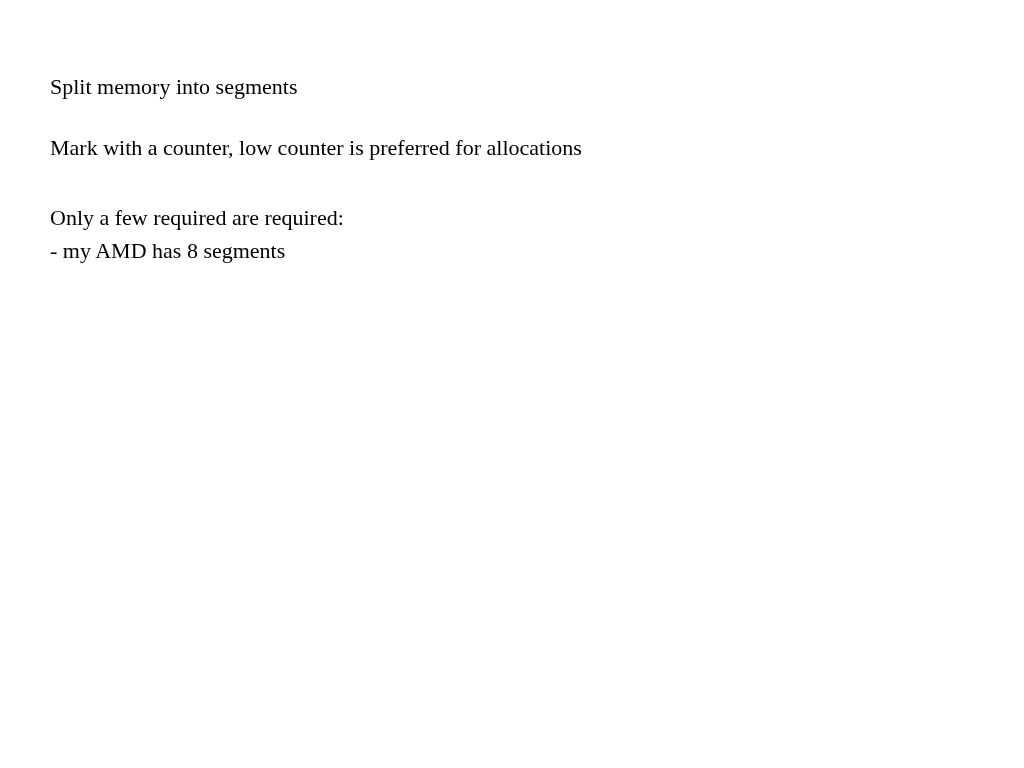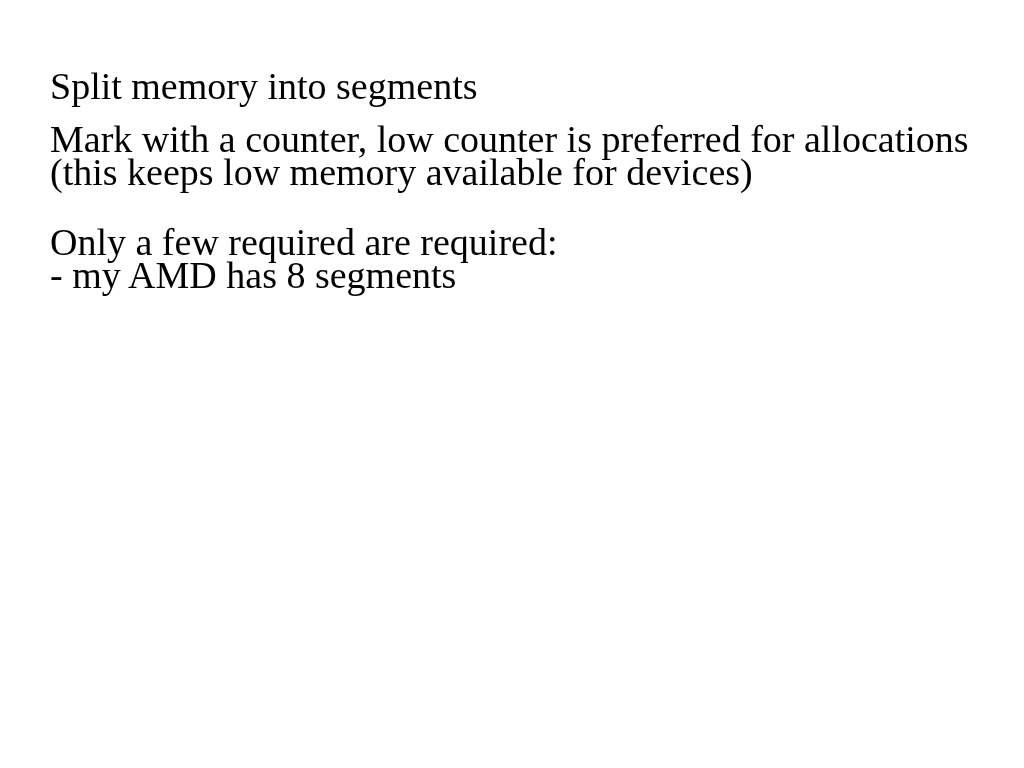--- a/index.html
+++ b/index.html
@@ -15,52 +15,51 @@
     width: 1024px;
     height: 768px;
     background: #ffffff;
   }
   .slide-text {
     position: absolute;
     left: 50px;
     top: 70px;
     width: 930px;
     font-family: "Liberation Serif", "DejaVu Serif", serif;
-    font-size: 38px;
+    font-size: 22px;
     line-height: 33px;
     color: #000000;
     letter-spacing: 0;
   }
   .block {
     margin: 0;
     padding: 0;
   }
   .block + .block {
-    margin-top: 20px;
+    margin-top: 28px;
   }
   .block.b3 {
     margin-top: 37px;
   }
   .line {
     white-space: nowrap;
   }
 </style>
 </head>
 <body>
 
 <div class="slide">
   <div class="slide-text">
 
     <p class="block b1">
       <span class="line">Split memory into segments</span>
     </p>
 
     <p class="block b2">
       <span class="line" style="display:block">Mark with a counter, low counter is preferred for allocations</span>
-      <span class="line" style="display:block">(this keeps low memory available for devices)</span>
     </p>
 
     <p class="block b3">
       <span class="line" style="display:block">Only a few required are required:</span>
       <span class="line" style="display:block">- my AMD has 8 segments</span>
     </p>
 
   </div>
 </div>
 

